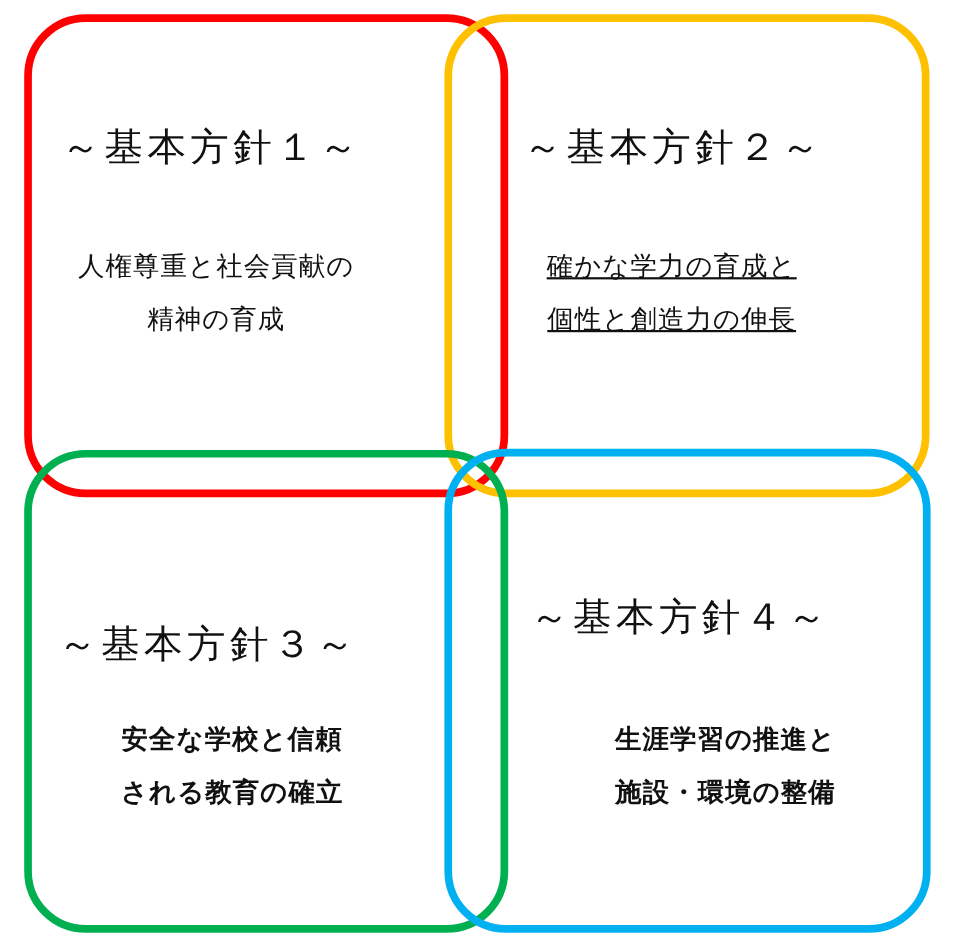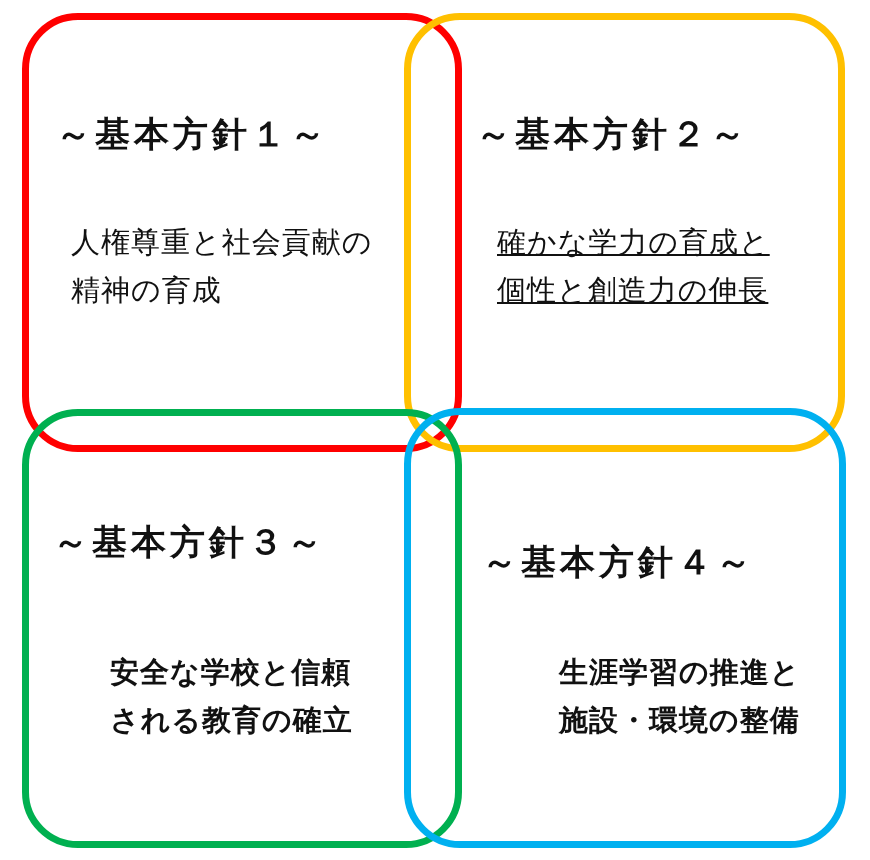--- a/index.html
+++ b/index.html
@@ -25,39 +25,40 @@
   }
   .frame-1 { left: 22px;  top: 13px;  width: 440px; height: 439px; z-index: 1; }
   .frame-2 { left: 404px; top: 13px;  width: 441px; height: 439px; z-index: 2; }
   .frame-3 { left: 22px;  top: 409px; width: 440px; height: 439px; z-index: 3; }
   .frame-4 { left: 404px; top: 408px; width: 442px; height: 440px; z-index: 4; }
 
   .heading {
     position: absolute;
     font-size: 35px;
     letter-spacing: 4px;
-    font-weight: bold;
+    font-weight: normal;
     white-space: nowrap;
     line-height: 44px;
     z-index: 10;
   }
   .body-text {
     position: absolute;
-    font-size: 29px;
+    font-size: 24px;
     line-height: 48px;
     letter-spacing: 1px;
     white-space: nowrap;
     z-index: 10;
+    text-align: center;
   }
   .body-text.bold { font-weight: bold; margin-left: 39px; }
   .body-text .line { display: block; }
 
   .h-1 { left: 56px;  top: 112px; }
   .h-2 { left: 476px; top: 112px; }
-  .h-3 { left: 53px;  top: 520px; }
+  .h-3 { left: 53px;  top: 564px; }
   .h-4 { left: 482px; top: 540px; }
 
   .b-1 { left: 71px;  top: 218px; }
   .b-2 { left: 497px; top: 218px; text-decoration: underline; }
   .b-3 { left: 71px;  top: 648px; }
   .b-4 { left: 520px; top: 648px; }
 </style>
 </head>
 <body>
 

